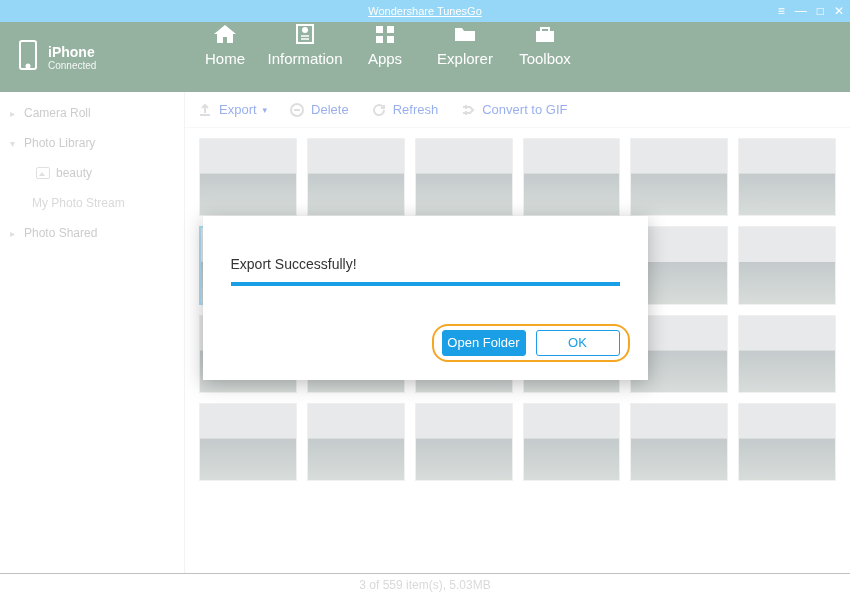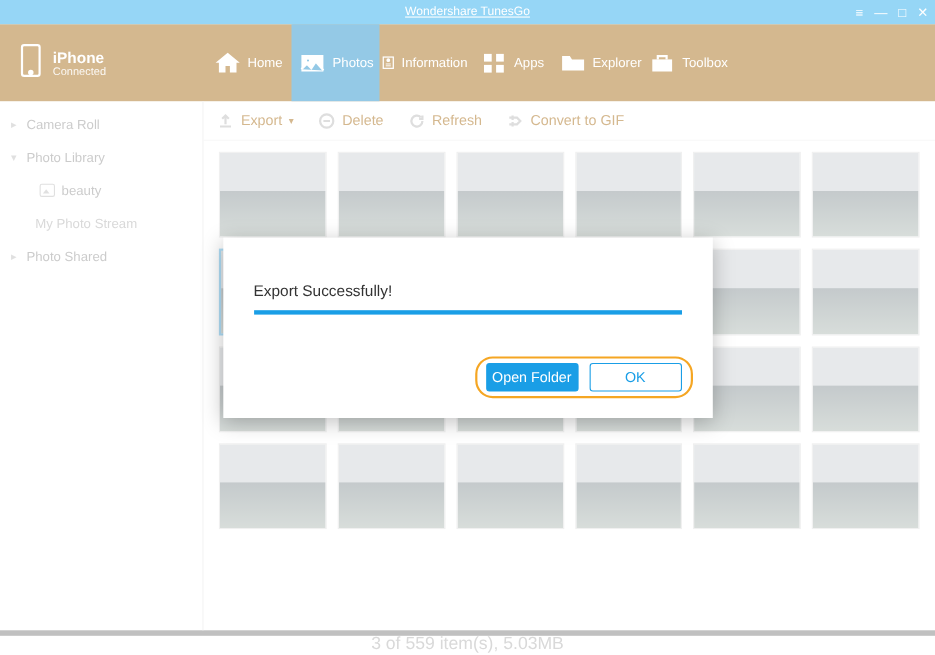--- a/index.html
+++ b/index.html
@@ -2,53 +2,53 @@
 <html><head>
 <meta charset="utf-8">
 <style>
   * { box-sizing: border-box; margin: 0; padding: 0; font-family: Arial, sans-serif; }
   body { width: 850px; height: 595px; overflow: hidden; background: #fff; position: relative; }
 
   .titlebar { height: 22px; background: #17a4eb; color: #fff; display: flex; align-items: center; justify-content: center; position: relative; font-size: 11px; text-decoration: underline; }
   .titlebar .controls { position: absolute; right: 6px; top: 0; height: 22px; display: flex; align-items: center; gap: 10px; }
   .titlebar .controls span { cursor: pointer; font-size: 12px; }
 
-  .navbar { height: 70px; background: #a16207; display: flex; }
+  .navbar { height: 70px; background: #14532d; display: flex; }
   .device { width: 185px; display: flex; align-items: center; padding-left: 18px; color: #fff; gap: 10px; }
   .device .phone-icon svg { width: 20px; height: 32px; }
   .device .txt .name { font-size: 14px; font-weight: bold; }
   .device .txt .status { font-size: 10px; opacity: .9; }
 
   .navitems { flex: 1; display: flex; }
-  .navitem { width: 80px; display: flex; flex-direction: row; align-items: center; justify-content: center; color: #fff; font-size: 12px; cursor: pointer; gap: 4px; }
+  .navitem { width: 80px; display: flex; flex-direction: column; align-items: center; color: #fff; font-size: 15px; cursor: pointer; gap: 4px; }
   .navitem.active { background: #1288c8; }
   .navitem svg { width: 28px; height: 24px; }
 
   .body { display: flex; height: calc(595px - 22px - 70px - 22px); position: relative; }
   .sidebar { width: 185px; border-right: 1px solid #e5e5e5; padding-top: 6px; }
   .side-row { height: 30px; display: flex; align-items: center; padding-left: 10px; font-size: 12px; color: #8d8d8d; cursor: pointer; gap: 6px; }
   .side-row.sub { padding-left: 36px; }
   .side-row.sub2 { padding-left: 32px; color:#aaa; }
   .side-row .caret { width: 8px; display:inline-block; color:#bbb; font-size:10px;}
   .side-row .pic-icon { width:14px; height:12px; border:1px solid #bbb; border-radius:2px; display:inline-block; position:relative;}
   .side-row .pic-icon::after{content:"";position:absolute;left:2px;bottom:2px;width:0;height:0;border-left:3px solid transparent;border-right:3px solid transparent;border-bottom:4px solid #bbb;}
 
   .main { flex: 1; display: flex; flex-direction: column; }
-  .toolbar { height: 36px; border-bottom: 1px solid #eee; display: flex; align-items: center; padding-left: 12px; gap: 22px; color: #a16207; font-size: 13px; }
+  .toolbar { height: 36px; border-bottom: 1px solid #eee; display: flex; align-items: center; padding-left: 12px; gap: 22px; color: #1d4ed8; font-size: 13px; }
   .toolbar .tbtn { display:flex; align-items:center; gap:6px; cursor:pointer;}
   .toolbar svg { width:16px; height:16px; }
 
   .grid { flex:1; overflow:hidden; padding: 10px 14px; }
   .grid-inner { display:grid; grid-template-columns: repeat(6, 1fr); gap:10px; }
   .thumb { aspect-ratio: 1.25/1; background: linear-gradient(#c9ced2 45%, #7e8a8e 46%, #a8b4ae 100%); border:1px solid #ddd; position:relative;}
   .thumb.sel { border:2px solid #4fb4ea; }
   .thumb .chk { position:absolute; top:3px; left:3px; width:14px; height:14px; background:#4fb4ea; border-radius:2px; display:flex; align-items:center; justify-content:center;}
   .thumb .chk::after{content:"";width:6px;height:3px;border-left:2px solid #fff;border-bottom:2px solid #fff;transform:rotate(-45deg);margin-top:-2px;}
 
-  .statusbar { height:22px; border-top:5px solid #737373; font-size:16px; color:#aaa; display:flex; align-items:flex-end; justify-content:center;}
+  .statusbar { height:22px; border-top:1px solid #737373; font-size:12px; color:#aaa; display:flex; align-items:center; justify-content:center;}
 
   .overlay { position:absolute; inset:0; background:rgba(255,255,255,0.55); display:flex; align-items:center; justify-content:center; }
   .dialog { width:445px; background:#fff; box-shadow:0 4px 18px rgba(0,0,0,.25); padding:40px 28px 24px; }
   .dialog .msg { font-size:14px; color:#333; margin-bottom:10px;}
   .dialog .bar { height:4px; background:#1a9ee6; margin-bottom:44px;}
   .dialog .btns { display:flex; justify-content:flex-end; gap:10px;}
   .dialog button { width:84px; height:26px; border:1px solid #1a9ee6; background:#fff; color:#1a9ee6; font-size:13px; border-radius:3px; cursor:pointer;}
   .dialog button.primary { background:#1a9ee6; color:#fff;}
   .highlight-ring { position:absolute; border:2px solid #f5a623; border-radius:16px; pointer-events:none;}
 </style>
@@ -82,28 +82,20 @@
       <div class="status">Connected</div>
     </div>
   </div>
   <div class="navitems">
     <div class="navitem">
       <svg viewBox="0 0 28 24" fill="#fff">
           <path d="M14 3l11 9h-3v9h-6v-6h-4v6H6v-9H3z"></path>
         </svg>
       <span>Home</span>
     </div>
-    <div class="navitem active">
-      <svg viewBox="0 0 28 24" fill="none" stroke="#fff" stroke-width="2">
-          <rect x="4" y="5" width="20" height="15" fill="#fff" stroke="none"></rect>
-          <circle cx="10" cy="10" r="2" fill="#1288c8"></circle>
-          <path d="M4 18l5-5 4 4 4-6 7 8" fill="#1288c8"></path>
-        </svg>
-      <span>Photos</span>
-    </div>
     <div class="navitem">
       <svg viewBox="0 0 28 24" fill="none" stroke="#fff" stroke-width="2">
           <rect x="6" y="3" width="16" height="18"></rect>
           <circle cx="14" cy="8" r="2" fill="#fff"></circle>
           <path d="M10 14h8M10 17h8" stroke-width="1.5"></path>
         </svg>
       <span>Information</span>
     </div>
     <div class="navitem">
       <svg viewBox="0 0 28 24" fill="#fff">

